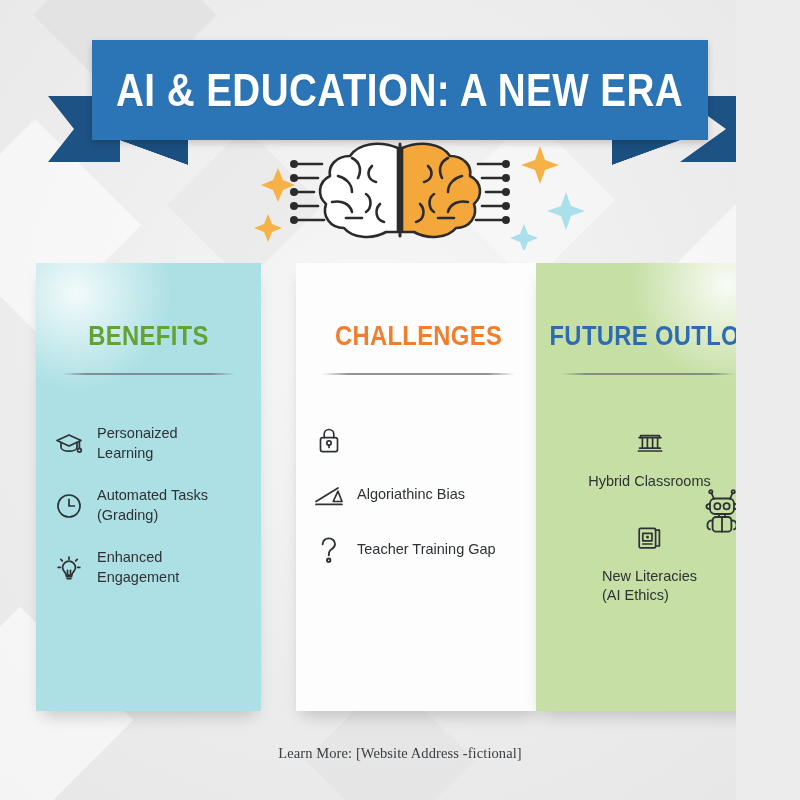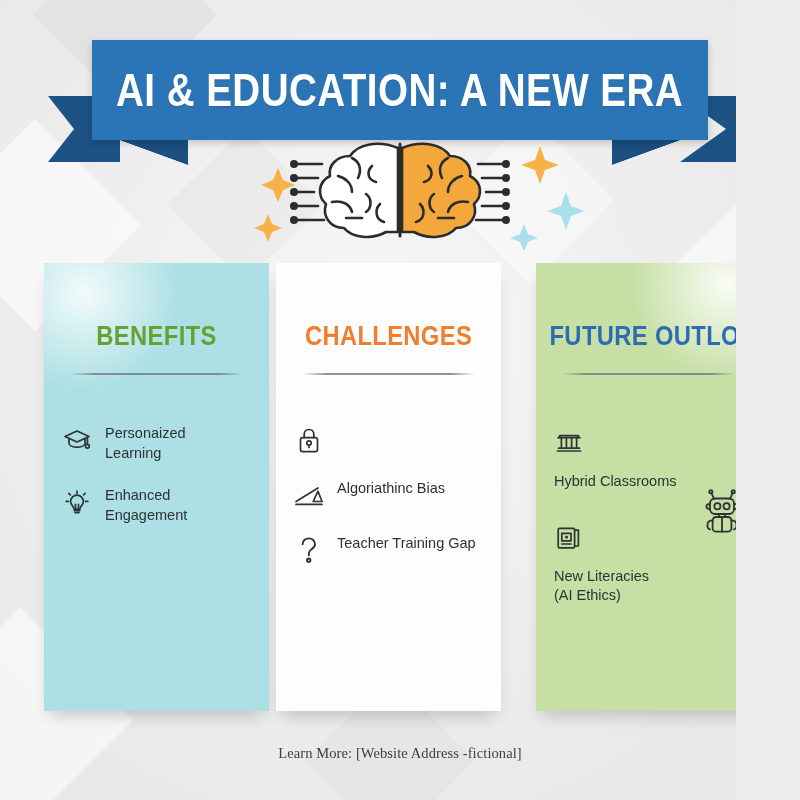--- a/index.html
+++ b/index.html
@@ -129,30 +129,31 @@
     box-shadow: 0 10px 16px -6px rgba(0,0,0,.20);
     overflow: hidden;
   }
   .card .sheen {
     position: absolute;
     width: 240px;
     height: 200px;
     pointer-events: none;
   }
   .card-1 {
-    left: 44px;
+    left: 36px;
     background: #ace0e4;
   }
   .card-1 .sheen {
     top: -70px; left: -80px;
     background: radial-gradient(circle at 50% 50%, rgba(255,255,255,.85) 0%, rgba(255,255,255,0) 62%);
   }
   .card-2 {
-    left: 276px;
+    left: 296px;
     background: #fdfdfd;
+    padding-left: 20px;
   }
   .card-3 {
     left: 536px;
     background: #c6dfa4;
   }
   .card-3 .sheen {
     top: -78px; right: -86px;
     background: radial-gradient(circle at 50% 50%, rgba(255,255,255,.9) 0%, rgba(255,255,255,0) 62%);
   }
 
@@ -186,21 +187,21 @@
   .items {
     position: absolute;
     top: 160px;
     left: 0;
     width: 100%;
     padding: 0 16px;
     box-sizing: border-box;
   }
   .item {
     display: flex;
-    align-items: flex-start;
+    align-items: center;
     gap: 13px;
     margin-bottom: 22px;
     padding-left: 2px;
   }
   .item .ico {
     flex: 0 0 30px;
     width: 30px;
     height: 32px;
     display: flex;
     align-items: center;
@@ -351,20 +352,30 @@
               <path d="M14 3 L26 8.5 L14 14 L2 8.5 Z"></path>
               <path d="M6 10.6 V15.2 C6 17.6 9.6 19.2 14 19.2 C18.4 19.2 22 17.6 22 15.2 V10.6"></path>
               <path d="M24.4 9.6 V16.3"></path>
               <circle cx="24.4" cy="18.3" r="1.9"></circle>
             </svg>
           </span>
           <span class="item-label">Personaized
 Learning</span>
         </div>
 
+        <div class="item">
+          <span class="ico">
+            <svg width="26" height="26" viewBox="0 0 26 26" fill="none" stroke="#2e3234" stroke-width="1.7" stroke-linecap="round" stroke-linejoin="round">
+              <circle cx="13" cy="13" r="11"></circle>
+              <path d="M13 6.4 V13 H18.4"></path>
+            </svg>
+          </span>
+          <span class="item-label">Automated Tasks
+(Grading)</span>
+        </div>
 
         <div class="item">
           <span class="ico">
             <svg width="28" height="28" viewBox="0 0 28 28" fill="none" stroke="#2e3234" stroke-width="1.7" stroke-linecap="round" stroke-linejoin="round">
               <path d="M14 7.2 C10.4 7.2 7.6 10 7.6 13.4 C7.6 15.8 9 17.2 10.1 18.6
                        C10.8 19.5 11 20.2 11 21.1 H17 C17 20.2 17.2 19.5 17.9 18.6
                        C19 17.2 20.4 15.8 20.4 13.4 C20.4 10 17.6 7.2 14 7.2 Z"></path>
               <path d="M11.4 22.7 H16.6"></path>
               <path d="M12.1 24.6 H15.9"></path>
               <path d="M12.5 21.1 V16.4"></path>

